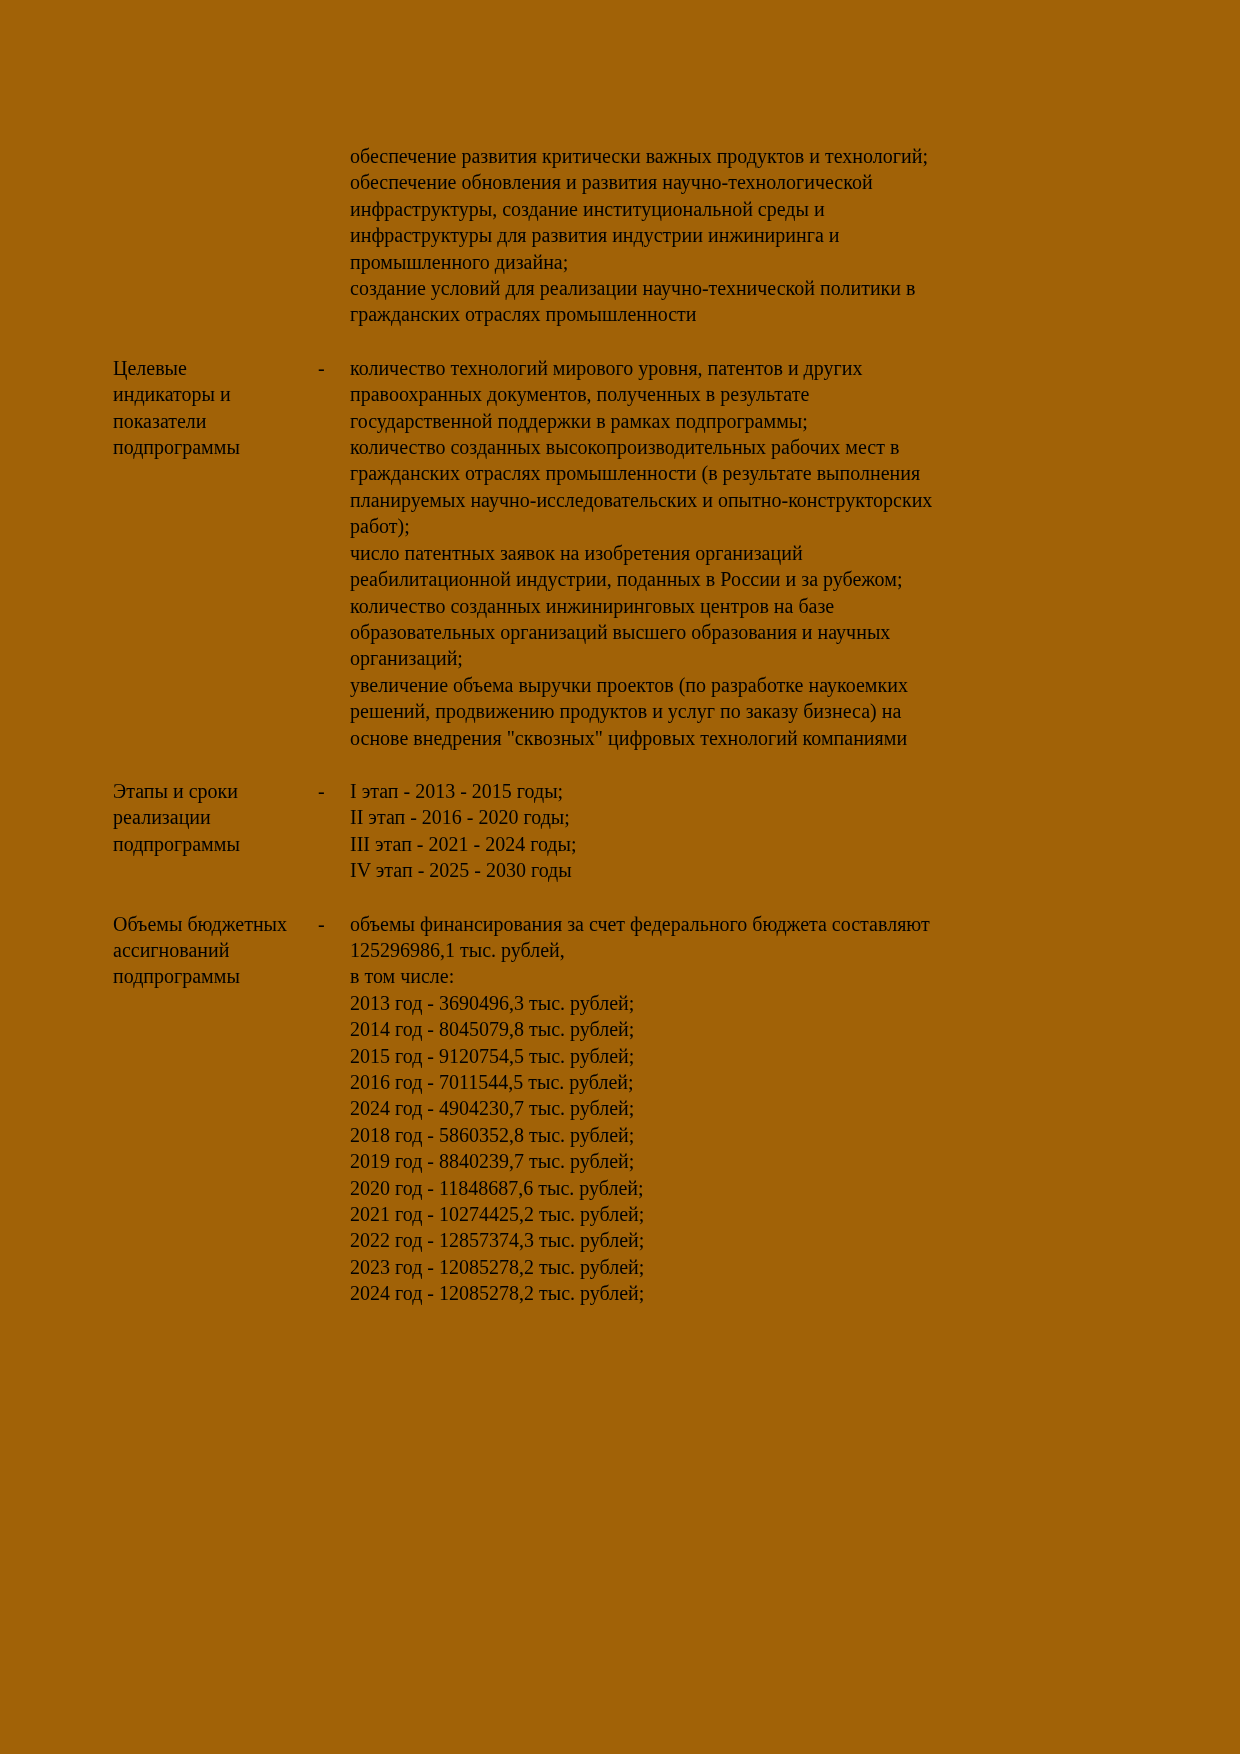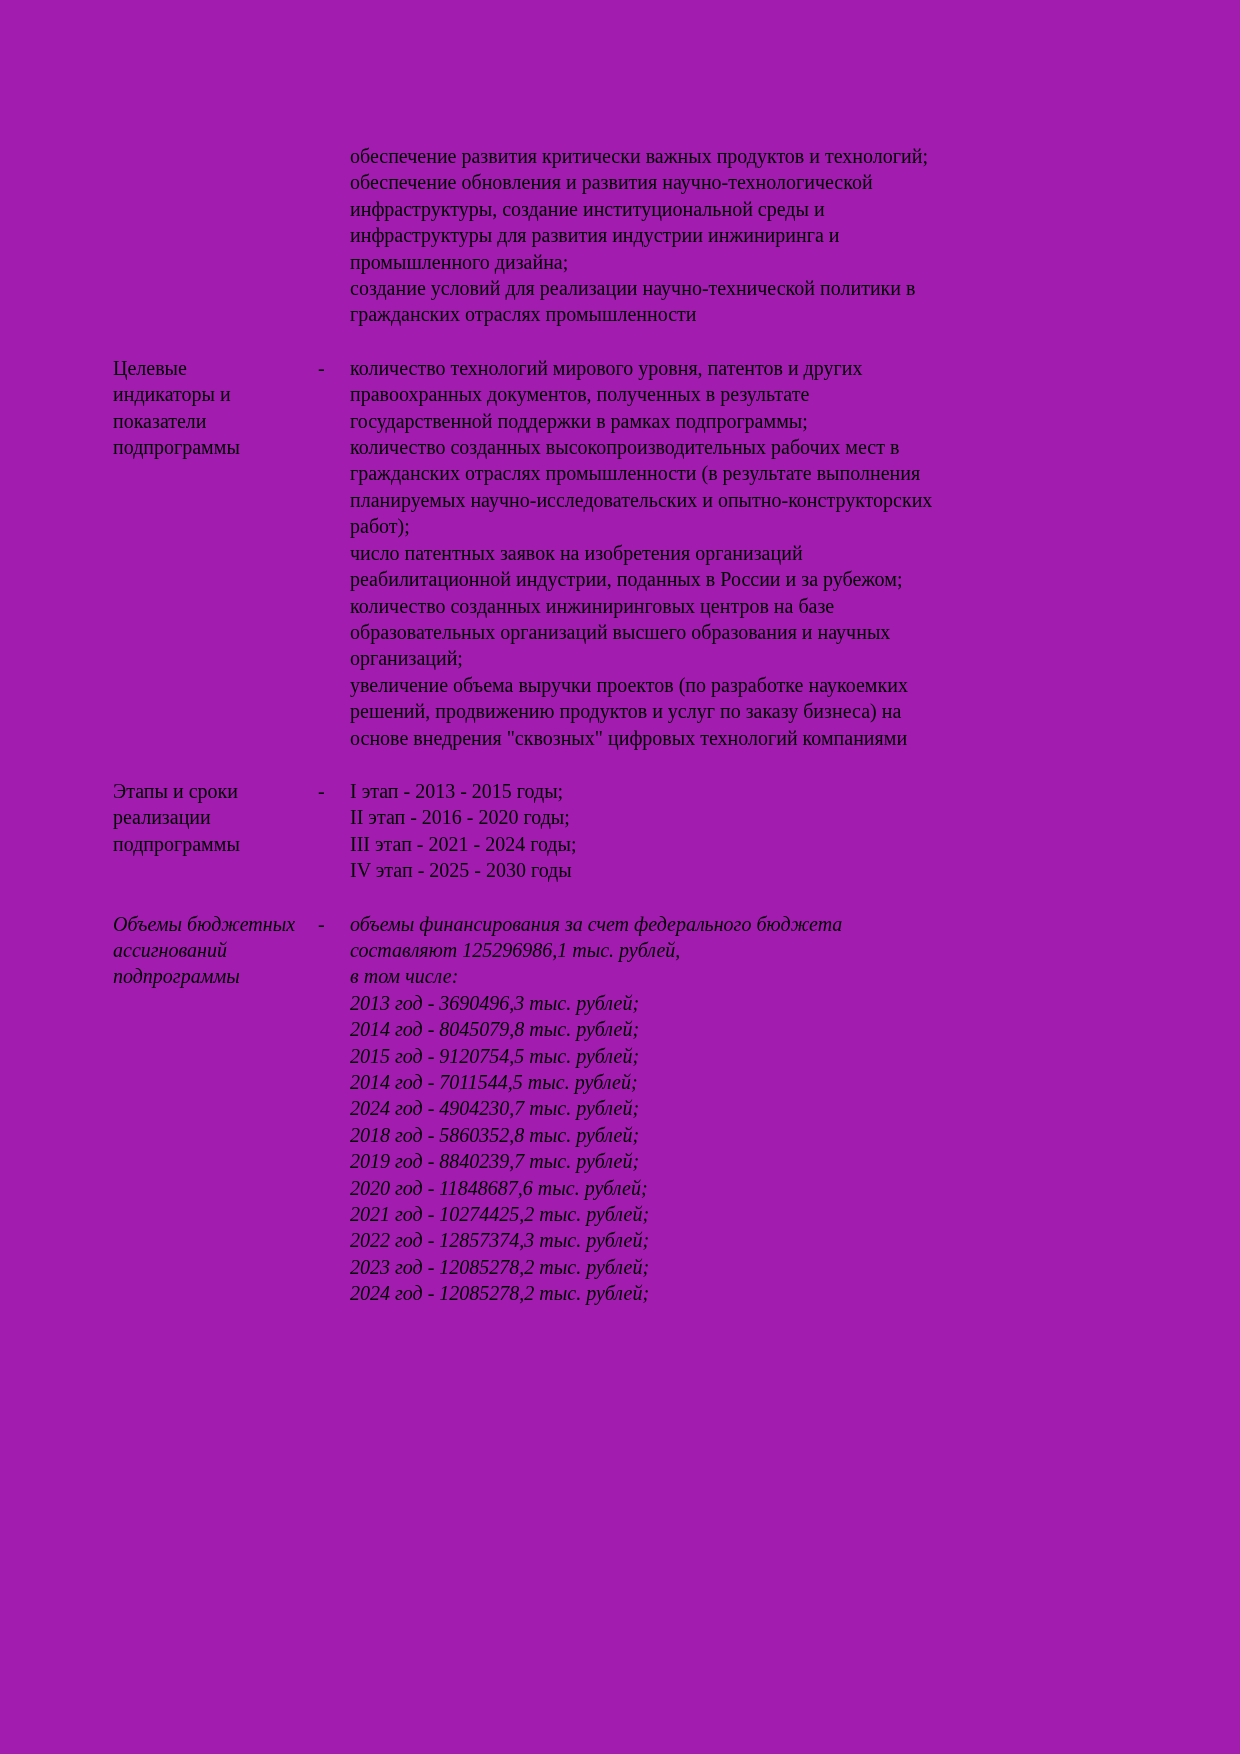--- a/index.html
+++ b/index.html
@@ -16,33 +16,32 @@
     -webkit-font-smoothing: antialiased;
   }
   .page {
     position: absolute;
     top: 0;
     left: 0;
     width: 1240px;
     height: 1754px;
     box-sizing: border-box;
     padding: 143px 295px 0 105px;
-    background: #a21caf;
+    background: #a16207;
     overflow: hidden;
   }
   .doc-row {
     display: grid;
     grid-template-columns: 213px 32px 1fr;
     margin-bottom: 27px;
     font-size: 20px;
     line-height: 26.4px;
   }
   .doc-row:last-child {
     margin-bottom: 0;
-    font-style: italic;
   }
   .cell {
     text-align: left;
   }
   .label {
     white-space: pre-line;
     margin-left: 8px;
   }
   .dash {
     text-align: left;
@@ -98,21 +97,21 @@
     <div class="cell label">Объемы бюджетных
 ассигнований
 подпрограммы</div>
     <div class="cell dash">-</div>
     <div class="cell content">
         <p class="para">объемы финансирования за счет федерального бюджета составляют 125296986,1 тыс. рублей,</p>
         <p class="para">в том числе:</p>
         <p class="para">2013 год - 3690496,3 тыс. рублей;</p>
         <p class="para">2014 год - 8045079,8 тыс. рублей;</p>
         <p class="para">2015 год - 9120754,5 тыс. рублей;</p>
-        <p class="para">2014 год - 7011544,5 тыс. рублей;</p>
+        <p class="para">2016 год - 7011544,5 тыс. рублей;</p>
         <p class="para">2024 год - 4904230,7 тыс. рублей;</p>
         <p class="para">2018 год - 5860352,8 тыс. рублей;</p>
         <p class="para">2019 год - 8840239,7 тыс. рублей;</p>
         <p class="para">2020 год - 11848687,6 тыс. рублей;</p>
         <p class="para">2021 год - 10274425,2 тыс. рублей;</p>
         <p class="para">2022 год - 12857374,3 тыс. рублей;</p>
         <p class="para">2023 год - 12085278,2 тыс. рублей;</p>
         <p class="para">2024 год - 12085278,2 тыс. рублей;</p>
       </div>
   </div>

